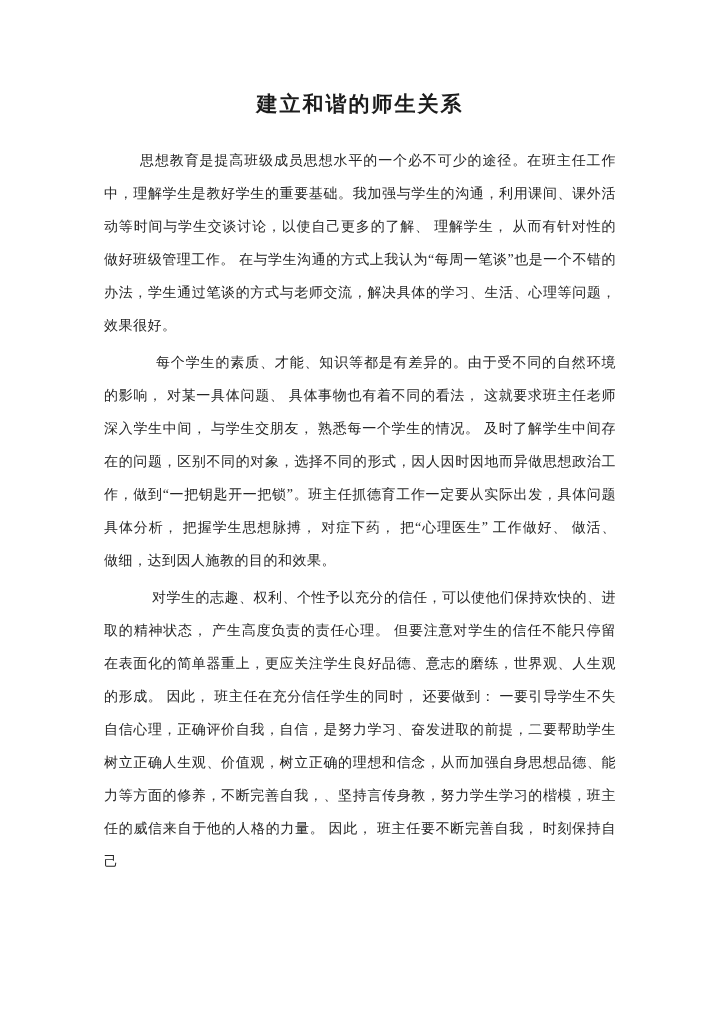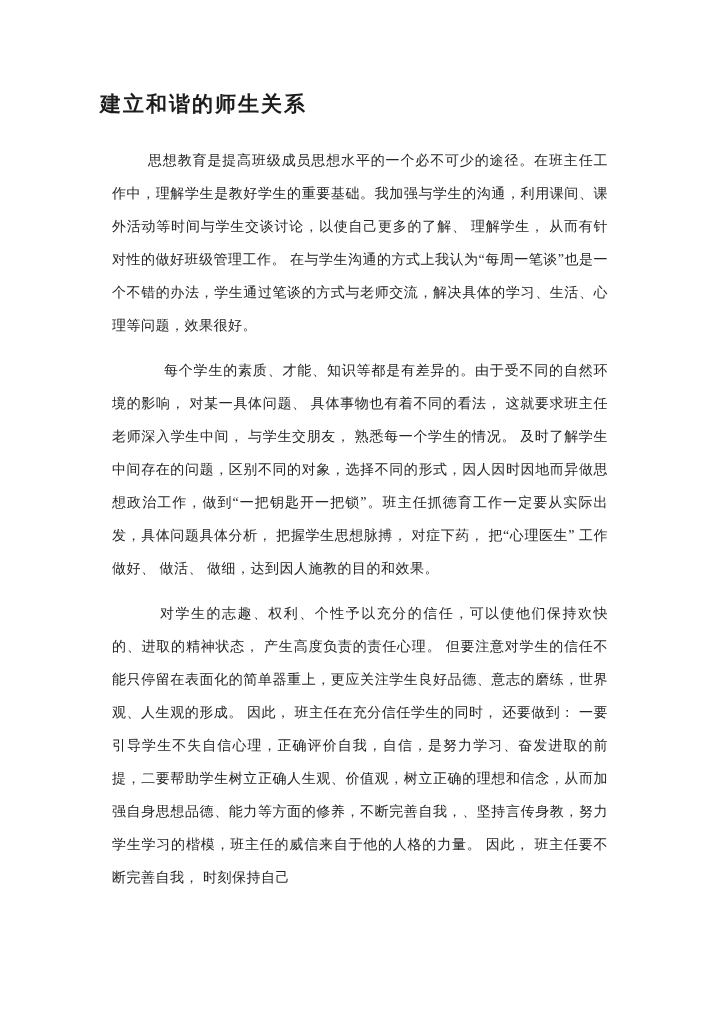--- a/index.html
+++ b/index.html
@@ -15,31 +15,31 @@
     background: #ffffff;
     box-sizing: border-box;
     padding: 60px 100px 0 100px;
     font-family: "Liberation Serif", "DejaVu Serif", serif;
     color: #252525;
     overflow: hidden;
   }
   .doc-title {
     font-size: 21px;
     font-weight: bold;
-    text-align: left;
+    text-align: center;
     letter-spacing: 2px;
     margin: 30px 0 26px 0;
     color: #1c1c1c;
   }
   .doc-block {
     font-size: 14px;
     line-height: 33px;
     text-align: justify;
     text-justify: inter-character;
-    margin: 12px;
+    margin: 4px;
     letter-spacing: 0.5px;
     word-break: break-all;
   }
   .ind-a { text-indent: 36px; }  
   .ind-b { text-indent: 52px; }  
   .ind-c { text-indent: 12px; }  
   .ind-d { text-indent: 48px; }  
 </style>
 </head>
 <body>

